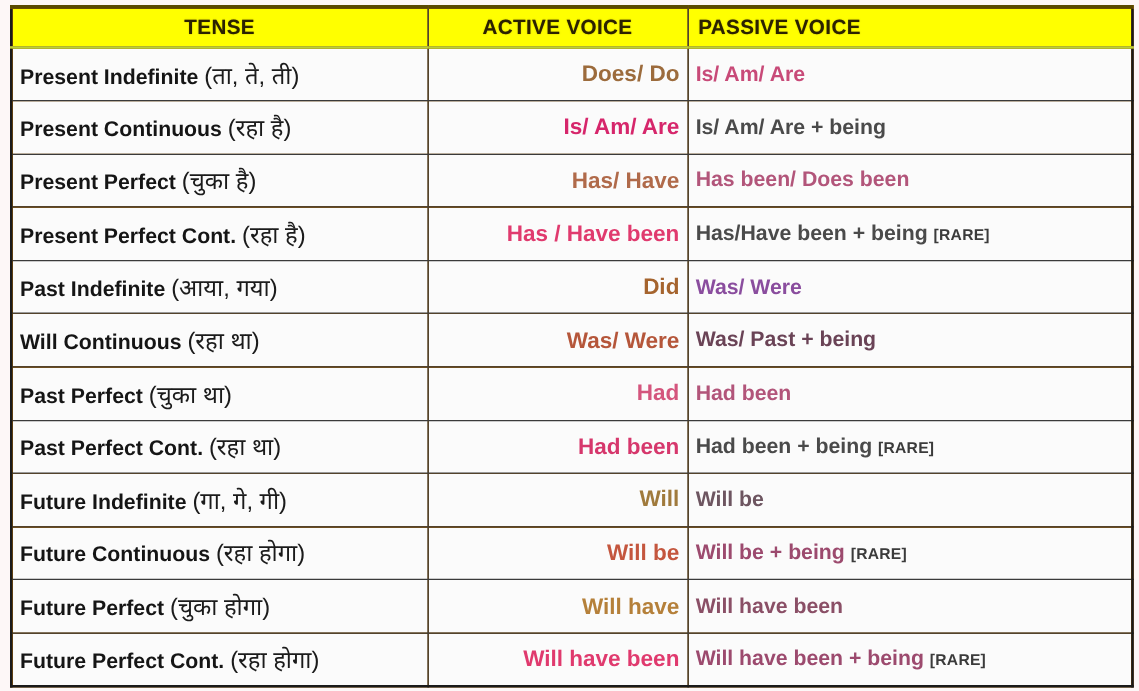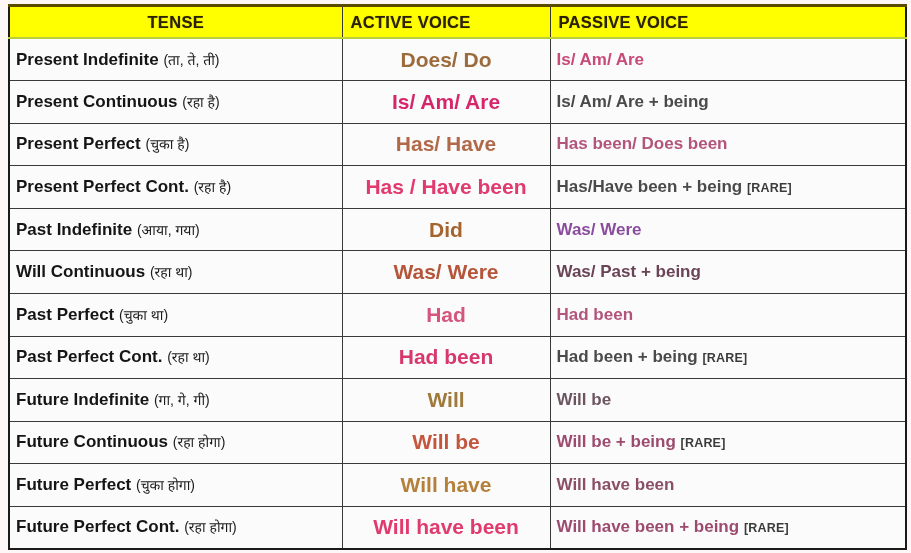--- a/index.html
+++ b/index.html
@@ -53,46 +53,46 @@
     padding: 0 8px;
     border-top: 3px solid #5a4a00;
     border-bottom: 2px solid #b9cf3a;
     font-weight: bold;
     font-size: 16.5px;
     letter-spacing: 0.3px;
     color: #2b2200;
     text-shadow: 0 0 1px rgba(90,70,0,0.55);
   }
   th.th-tense   { text-align: center; }
-  th.th-active  { text-align: left; padding-left: 10px; }
+  th.th-active  { text-align: center; padding-left: 10px; }
   th.th-passive { text-align: left; padding-left: 10px; }
 
   
   table.tense-table tbody tr { height: 42px; }
 
   td.cell-tense {
     text-align: left;
     padding-left: 12px;
     padding-right: 6px;
     font-size: 17px;
     font-weight: bold;
     color: #151515;
     border-right: 2px dashed #111;
   }
   td.cell-tense .hi {
     font-weight: normal;
-    font-size: 14px;
+    font-size: 19px;
     color: #1b1b1b;
     font-family: "Liberation Sans", "DejaVu Sans", sans-serif;
   }
 
   td.cell-active {
-    text-align: center;
+    text-align: right;
     padding-left: 10px;
-    font-size: 21px;
+    font-size: 18px;
     font-weight: bold;
     border-right: 2px dashed #111;
   }
 
   td.cell-passive {
     text-align: left;
     padding-left: 12px;
     font-size: 17px;
     font-weight: bold;
   }

